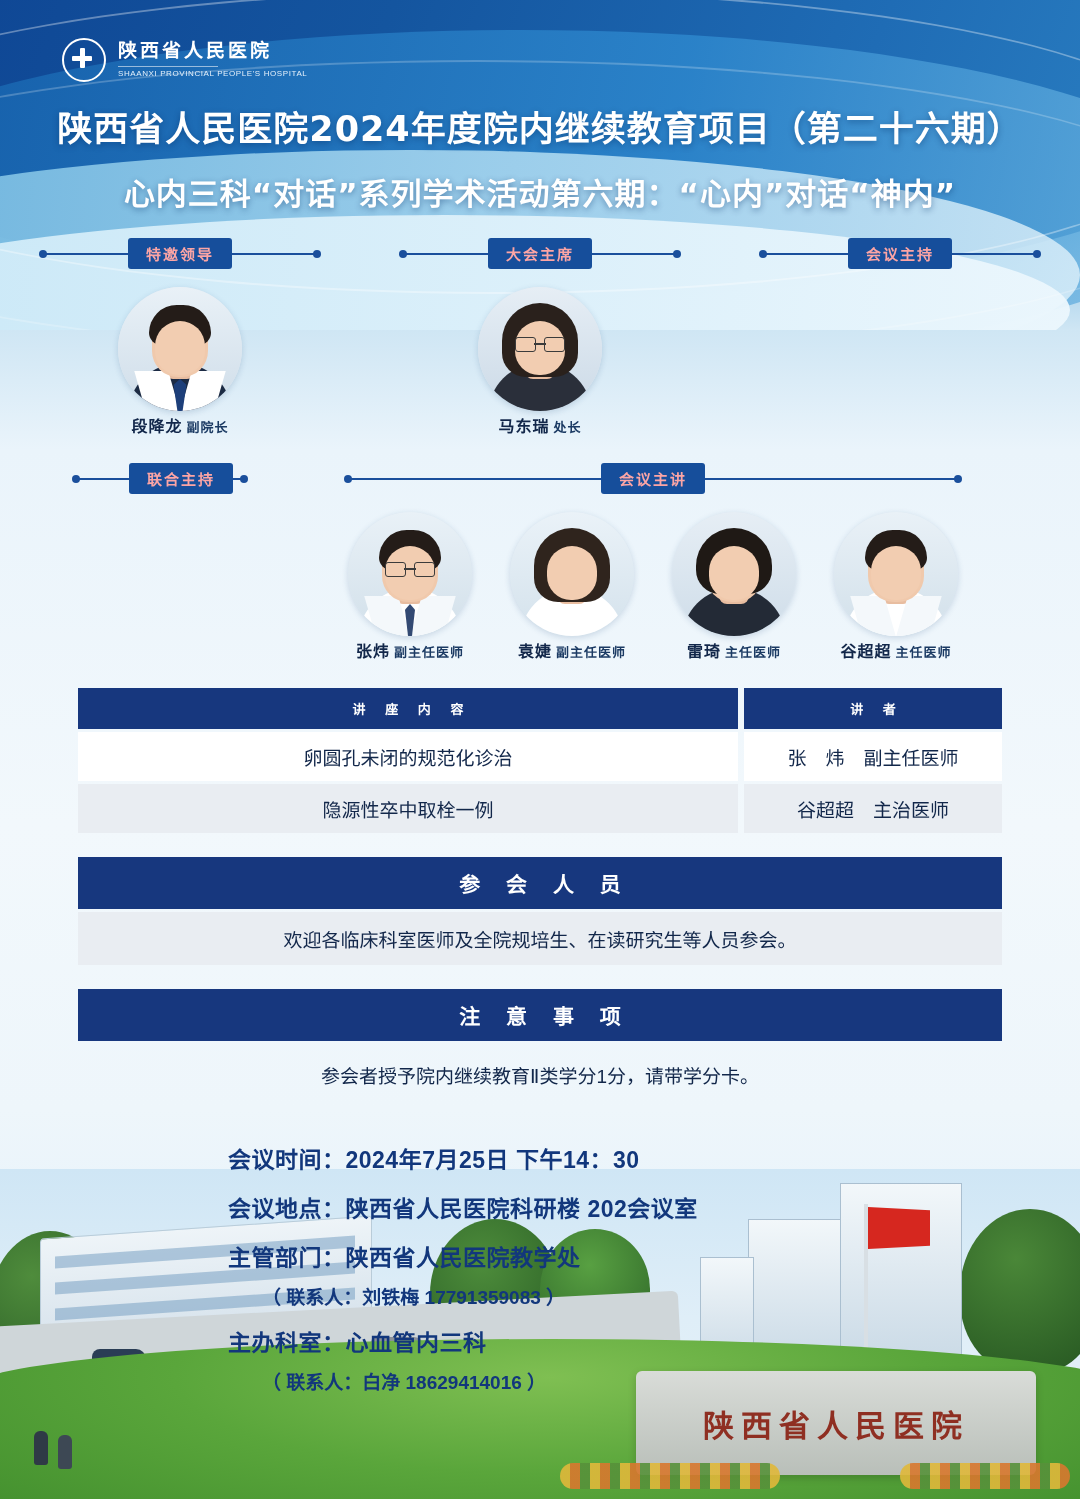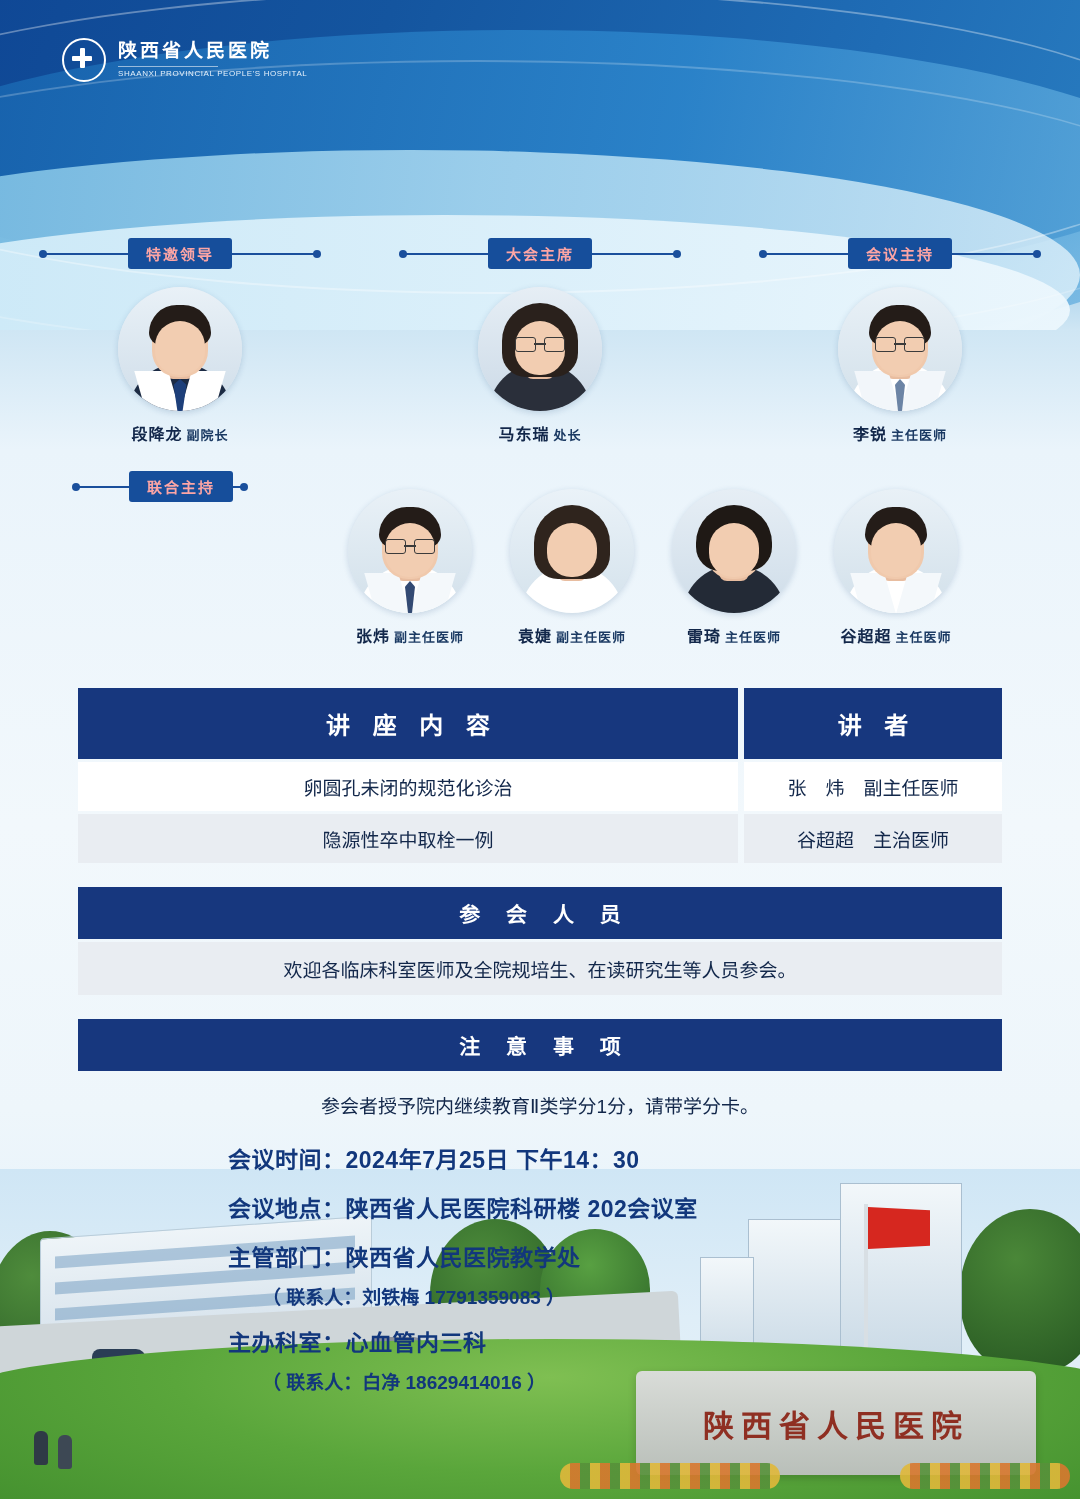--- a/index.html
+++ b/index.html
@@ -280,21 +280,21 @@
   .avatar .tie {
     position: absolute;
     left: 50%; bottom: 0;
     transform: translateX(-50%);
     width: 13px; height: 32px;
     background: #1d3f7a;
     clip-path: polygon(50% 0, 100% 18%, 70% 100%, 30% 100%, 0 18%);
   }
 
   .pname {
-    margin-top: 10px;
+    margin-top: 2px;
     font-size: 16px;
     font-weight: bold;
     color: #12274a;
     letter-spacing: 1px;
     white-space: nowrap;
     font-family: Liberation Mono, monospace;
   }
   .ptitle {
     font-size: 13px;
     font-weight: bold;
@@ -309,25 +309,25 @@
     width: 924px;
     z-index: 5;
   }
   .thead {
     display: flex;
     gap: 6px;
   }
   .th {
     background: #17377e;
     color: #ffffff;
-    font-size: 24px;
+    font-size: 13px;
     font-weight: bold;
     letter-spacing: 8px;
     text-align: center;
-    padding: 18px 0;
+    padding: 11px 0;
     text-indent: 8px;
   }
   .th.content { flex: 0 0 660px; }
   .th.speaker { flex: 1; }
   .tbody-row {
     display: flex;
     gap: 6px;
     margin-top: 3px;
   }
   .td {
@@ -500,20 +500,24 @@
 
   <div class="logo-row">
     <div class="logo-mark"></div>
     <div class="logo-text">
       <div class="logo-cn">陕西省人民医院</div>
       <div class="logo-sep"></div>
       <div class="logo-en">SHAANXI PROVINCIAL PEOPLE'S HOSPITAL</div>
     </div>
   </div>
 
+  <div class="title-wrap">
+    <div class="title-main">陕西省人民医院2024年度院内继续教育项目（第二十六期）</div>
+    <div class="title-sub">心内三科“对话”系列学术活动第六期：“心内”对话“神内”</div>
+  </div>
 
   <div class="people-zone">
 
     <div class="row-group" style="gap:0;">
       <div class="group-col" style="width:360px;">
         <div class="lbl-row">
           <div class="rule dot-left" style="width:88px;"></div>
           <div class="pill">特邀领导</div>
           <div class="rule dot-right" style="width:88px;"></div>
         </div>
@@ -560,54 +564,38 @@
           </div>
         </div>
       </div>
 
       <div class="group-col" style="width:360px;">
         <div class="lbl-row">
           <div class="rule dot-left" style="width:88px;"></div>
           <div class="pill">会议主持</div>
           <div class="rule dot-right" style="width:88px;"></div>
         </div>
-        <div class="portraits">
-          <div class="person">
-            <div class="avatar">
-              <div class="bgc" style="background:linear-gradient(180deg,#e9f1f7,#d2e0ea);"></div>
-              <div class="body" style="background:#ffffff;"></div>
-              <div class="neck"></div>
-              <div class="collar-l" style="background:#f2f6fa;"></div>
-                <div class="collar-r" style="background:#f2f6fa;"></div>
-              <div class="tie" style="background:#6c84a5;width:10px;"></div>
-              <div class="head"></div>
-              <div class="hair"></div>
-              <div class="face-ov"></div>
-              <div class="glasses">
-                  <i class="l"></i>
-                  <i class="r"></i>
-                  <b></b>
-                </div>
-            </div>
-            <div class="pname"><span>李锐</span><span class="ptitle">主任医师</span></div>
-          </div>
-        </div>
       </div>
     </div>
 
     <div class="row-group" style="margin-top:26px; gap:0;">
       <div class="group-col" style="width:226px;">
         <div class="lbl-row">
           <div class="rule dot-left" style="width:56px;"></div>
           <div class="pill">联合主持</div>
           <div class="rule dot-right" style="width:14px;"></div>
         </div>
       </div>
 
       <div class="group-col" style="width:760px;">
+        <div class="lbl-row">
+          <div class="rule dot-left" style="width:256px;"></div>
+          <div class="pill">会议主讲</div>
+          <div class="rule dot-right" style="width:256px;"></div>
+        </div>
         <div class="portraits" style="gap:38px;">
           <div class="person">
             <div class="avatar">
               <div class="bgc" style="background:linear-gradient(180deg,#e9f1f7,#d2e0ea);"></div>
               <div class="body" style="background:#ffffff;"></div>
               <div class="neck"></div>
               <div class="collar-l" style="background:#f4f8fb;"></div>
                 <div class="collar-r" style="background:#f4f8fb;"></div>
               <div class="tie" style="background:#334a73;width:10px;"></div>
               <div class="head"></div>

